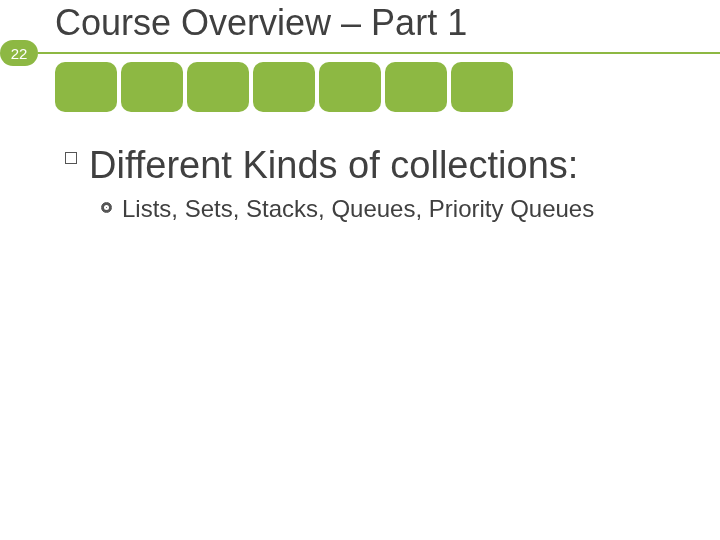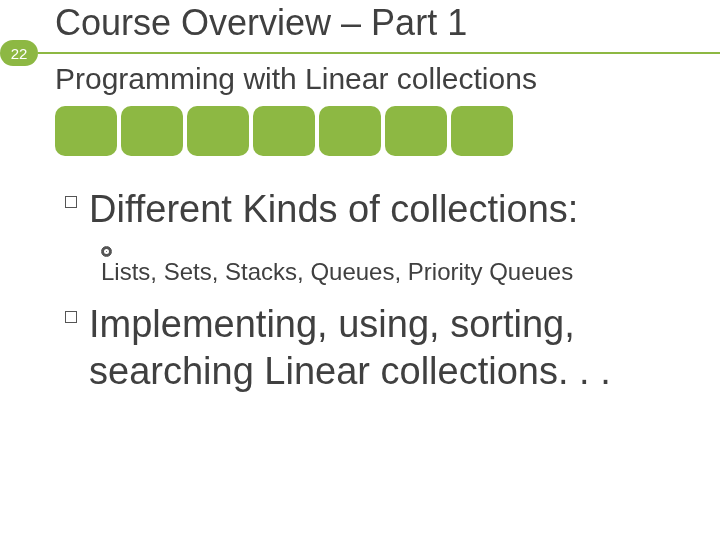--- a/index.html
+++ b/index.html
@@ -36,21 +36,21 @@
     width: 62px; height: 50px;
     background: #8db843;
     border-radius: 10px;
   }
   .bullet-l1 { display: flex; align-items: flex-start; margin-left: 10px; margin-bottom: 4px; }
   .bullet-l1 .marker {
     width: 12px; height: 12px; border: 1.5px solid #555;
     margin-top: 10px; margin-right: 12px; flex: 0 0 auto;
   }
   .bullet-l1 .text { font-size: 38px; line-height: 1.25; }
-  .bullet-l2 { display: flex; align-items: flex-start; margin-left: 46px; margin-bottom: 14px; flex-direction: column; }
+  .bullet-l2 { display: flex; align-items: flex-start; margin-left: 46px; margin-bottom: 14px; }
   .bullet-l2 .marker {
     width: 11px; height: 11px; border-radius: 50%;
     background: radial-gradient(circle at center, transparent 0 2px, #555 2px 6px);
     border: 1.5px solid #555;
     margin-top: 8px; margin-right: 10px; flex: 0 0 auto;
     position: relative;
   }
   .bullet-l2 .marker::after {
     content: ""; position: absolute; inset: 2px; background: #fff; border-radius: 50%;
   }
@@ -62,39 +62,34 @@
 </style>
 </head>
 <body>
 
 <div class="slide">
   <div class="title">Course Overview – Part 1</div>
   <div class="page-badge">22</div>
   <div class="rule"></div>
 
   <div class="body">
-    <div class="subtitle">Programming with Linear collections</div>
 
     <div class="boxes">
       <div class="box"></div>
       <div class="box"></div>
       <div class="box"></div>
       <div class="box"></div>
       <div class="box"></div>
       <div class="box"></div>
       <div class="box"></div>
     </div>
 
     <div class="bullet-l1">
       <div class="marker"></div>
       <div class="text">Different Kinds of collections:</div>
     </div>
     <div class="bullet-l2">
       <div class="marker"></div>
       <div class="text">Lists, Sets, Stacks, Queues, Priority Queues</div>
     </div>
 
-    <div class="bullet-l1">
-      <div class="marker"></div>
-      <div class="text">Implementing, using, sorting, searching Linear collections. . .</div>
-    </div>
   </div>
 </div>
 
 </body></html>

